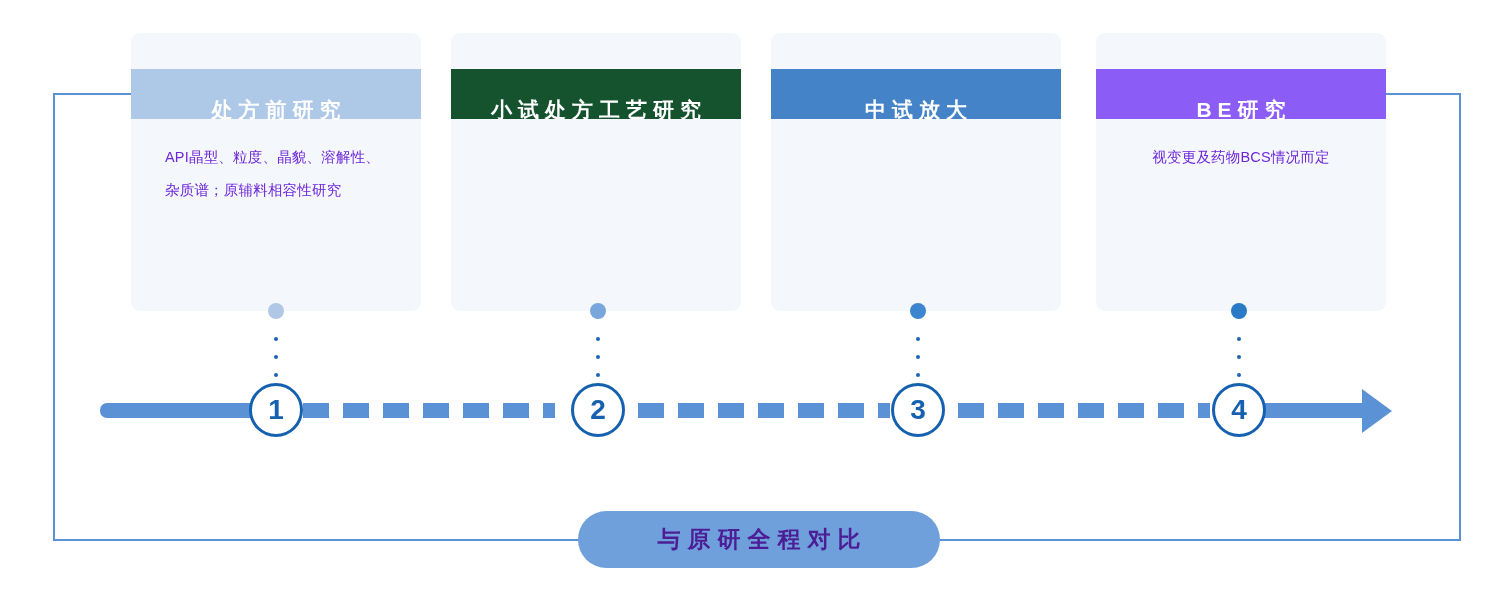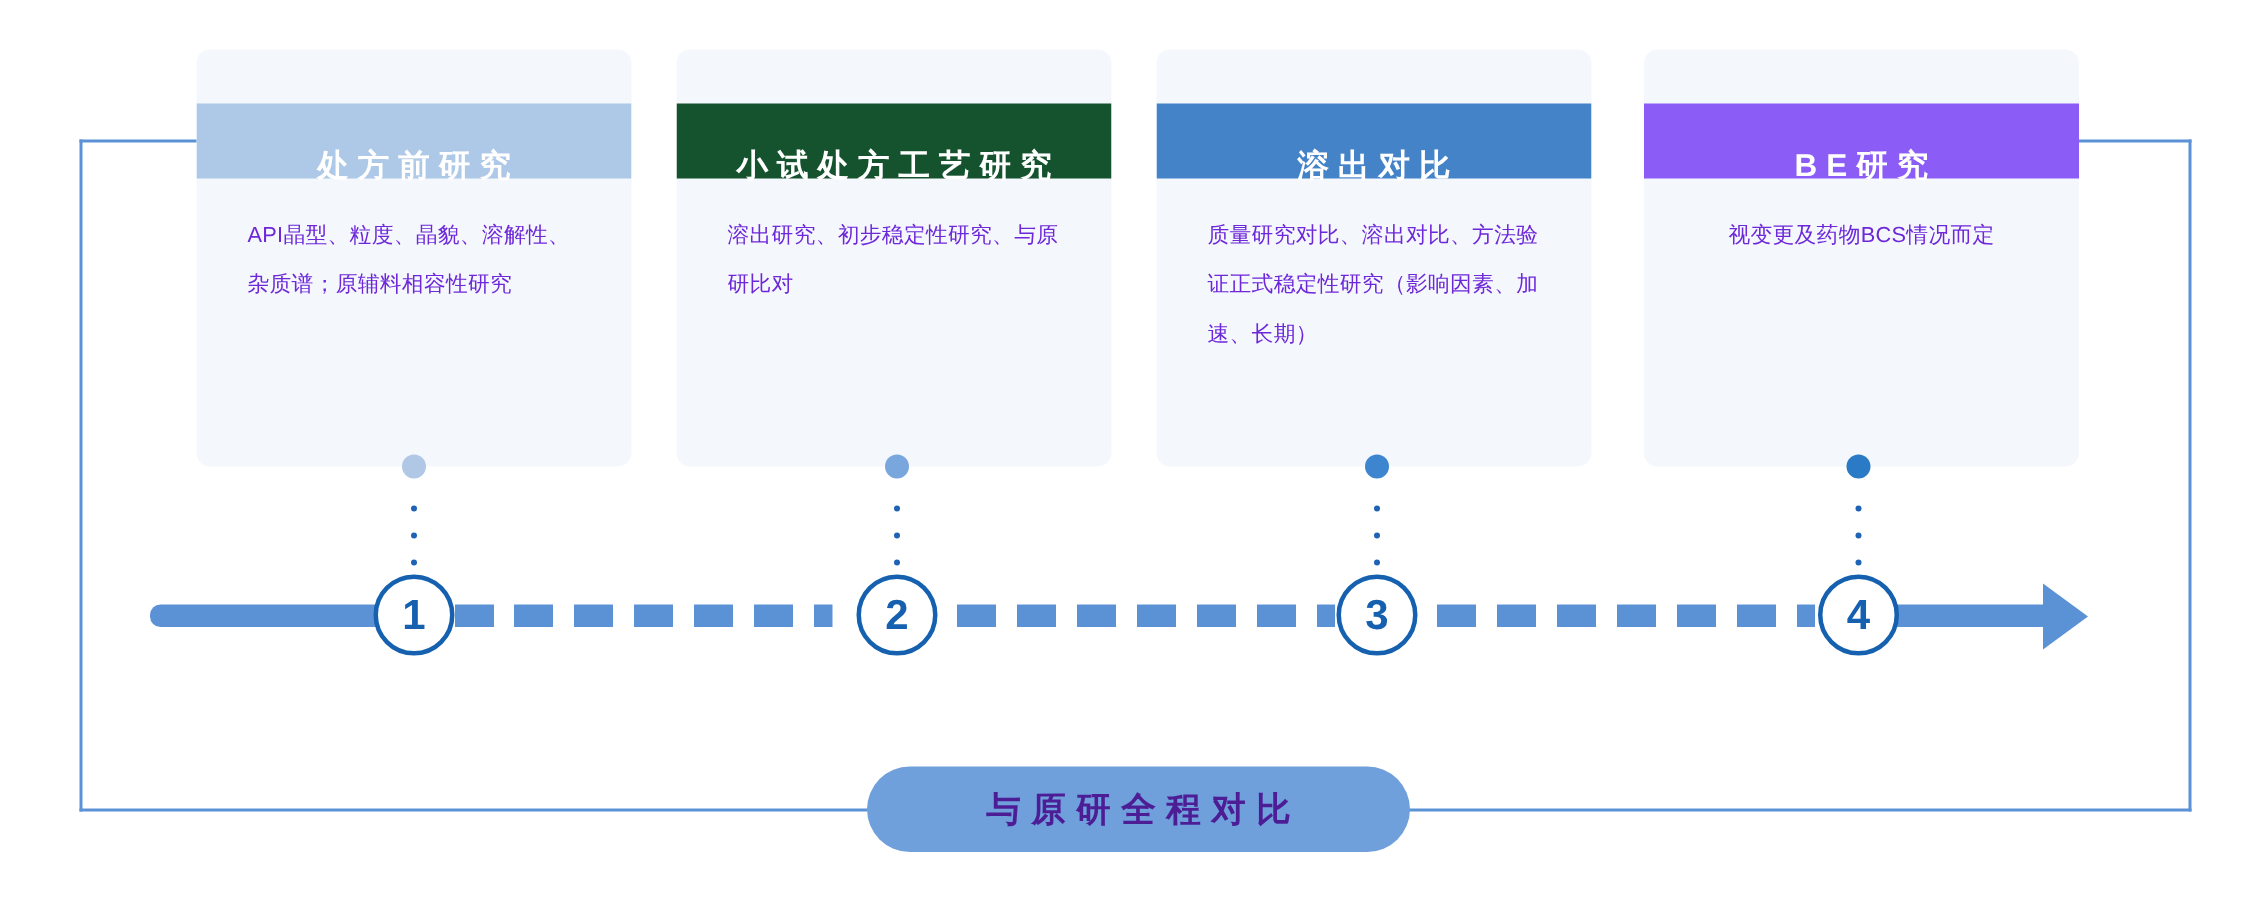--- a/index.html
+++ b/index.html
@@ -91,31 +91,25 @@
     </div>
     <div class="card-body">
       <p>API晶型、粒度、晶貌、溶解性、杂质谱；原辅料相容性研究</p>
     </div>
   </div>
 
   <div class="card c2">
     <div class="card-header">
       <span>小试处方工艺研究</span>
     </div>
-    <div class="card-body">
-      <p>溶出研究、初步稳定性研究、与原研比对</p>
-    </div>
   </div>
 
   <div class="card c3">
     <div class="card-header">
-      <span>溶出对比</span>
-    </div>
-    <div class="card-body">
-      <p>质量研究对比、溶出对比、方法验证正式稳定性研究（影响因素、加速、长期）</p>
+      <span>中试放大</span>
     </div>
   </div>
 
   <div class="card c4">
     <div class="card-header">
       <span>BE研究</span>
     </div>
     <div class="card-body">
       <p>视变更及药物BCS情况而定</p>
     </div>

